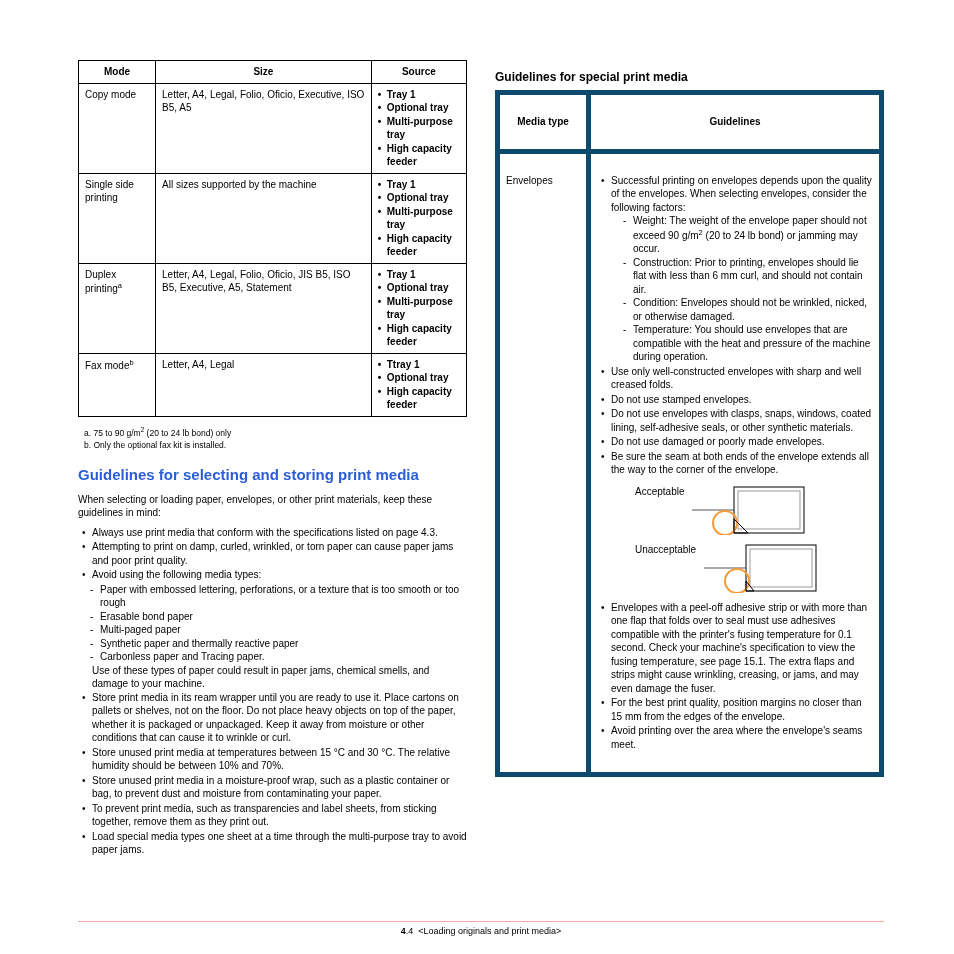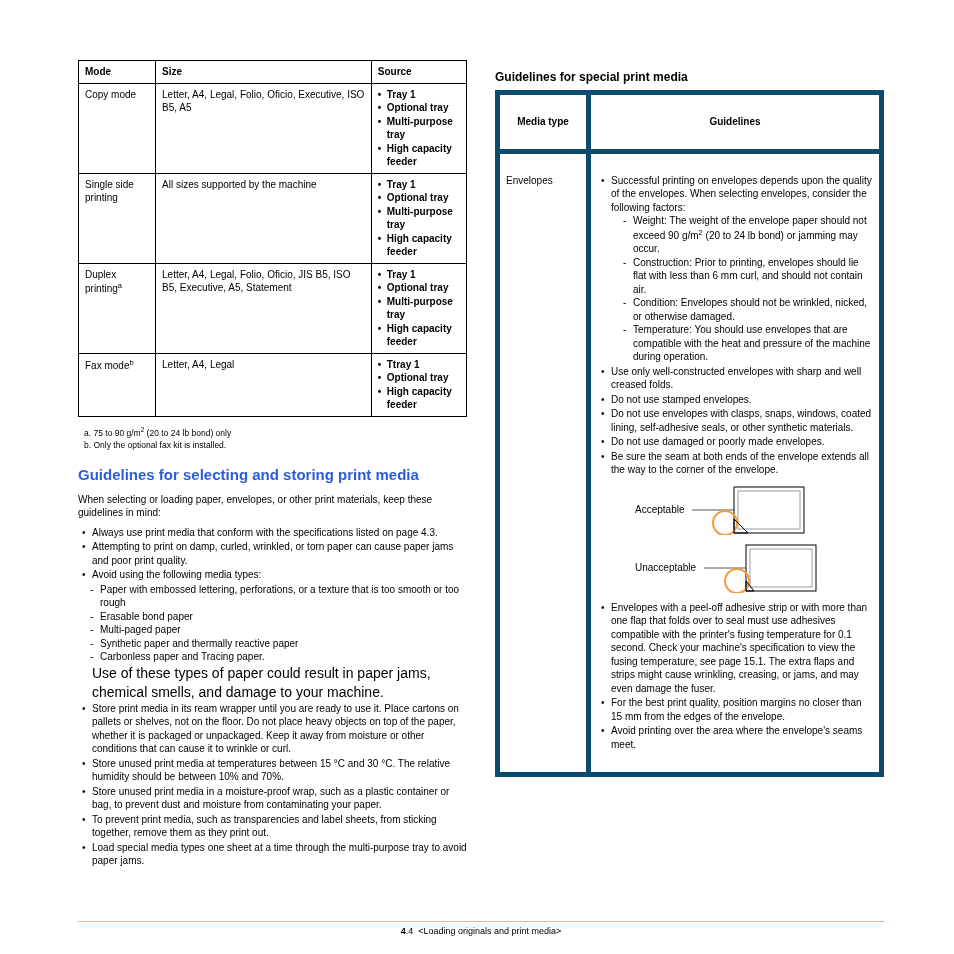--- a/index.html
+++ b/index.html
@@ -39,20 +39,21 @@
     font-size: 10px;
     line-height: 1.35;
   }
   table.modes th, table.modes td {
     border: 1px solid #000;
     padding: 4px 6px;
     vertical-align: top;
     text-align: left;
   }
   table.modes th {
+    text-align: center;
     font-weight: bold;
     background: #fff;
   }
   .src-item { position: relative; padding-left: 9px; font-weight: bold; }
   .src-item::before { content: "•"; position: absolute; left: 0; }
   .footnotes {
     font-size: 8.5px;
     margin: 8px 0 14px 6px;
     line-height: 1.5;
   }
@@ -80,21 +81,21 @@
   }
   table.special th, table.special td {
     border: 5px solid #0c4a6e;
     padding: 20px 6px;
     vertical-align: top;
     text-align: left;
   }
   table.special th { text-align: center; font-weight: bold; }
   .col-media { width: 74px; }
 
-  .diagram-row { display: flex; align-items: center; gap: 8px; margin: 8px 0 8px 38px; font-size: 10px; }
+  .diagram-row { display: flex; gap: 8px; margin: 8px 0 8px 38px; font-size: 10px; }
   .diagram-row .lbl { white-space: nowrap; }
   .diagram-row svg { flex: none; }
 
   .page-footer {
     position: absolute;
     bottom: 18px;
     left: 78px;
     right: 70px;
     border-top: 1px solid #fca5a5;
     text-align: center;
@@ -174,21 +175,21 @@
         <li>Always use print media that conform with the specifications listed on page 4.3.</li>
         <li>Attempting to print on damp, curled, wrinkled, or torn paper can cause paper jams and poor print quality.</li>
         <li>Avoid using the following media types:</li>
         <ul class="dash">
           <li>Paper with embossed lettering, perforations, or a texture that is too smooth or too rough</li>
           <li>Erasable bond paper</li>
           <li>Multi-paged paper</li>
           <li>Synthetic paper and thermally reactive paper</li>
           <li>Carbonless paper and Tracing paper.</li>
         </ul>
-        <div class="after-dash" style="font-size: 14px; line-height: 1.35;">Use of these types of paper could result in paper jams, chemical smells, and damage to your machine.</div>
+        <div class="after-dash" style="font-size: 10px; line-height: 1.35;">Use of these types of paper could result in paper jams, chemical smells, and damage to your machine.</div>
         <li>Store print media in its ream wrapper until you are ready to use it. Place cartons on pallets or shelves, not on the floor. Do not place heavy objects on top of the paper, whether it is packaged or unpackaged. Keep it away from moisture or other conditions that can cause it to wrinkle or curl.</li>
         <li>Store unused print media at temperatures between 15 °C and 30 °C. The relative humidity should be between 10% and 70%.</li>
         <li>Store unused print media in a moisture-proof wrap, such as a plastic container or bag, to prevent dust and moisture from contaminating your paper.</li>
         <li>To prevent print media, such as transparencies and label sheets, from sticking together, remove them as they print out.</li>
         <li>Load special media types one sheet at a time through the multi-purpose tray to avoid paper jams.</li>
       </ul>
   </div>
 
   <div class="col">
     <h3>Guidelines for special print media</h3>

